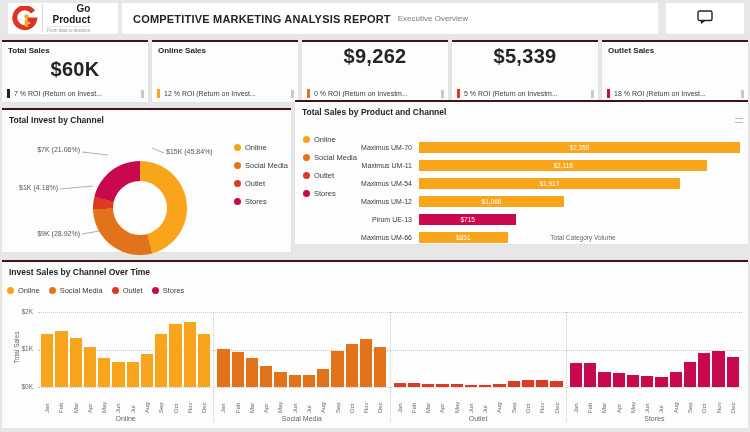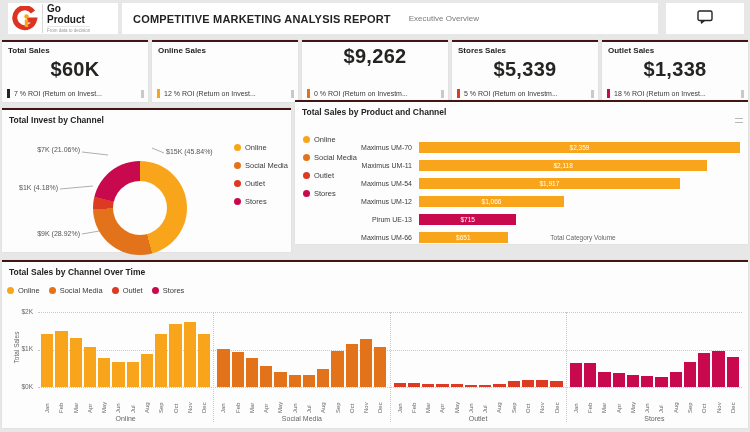--- a/index.html
+++ b/index.html
@@ -8,27 +8,27 @@
     font-family: "Liberation Sans", sans-serif;
     background:#e7e7e7;
     position:relative;
     overflow:hidden;
     color:#252423;
   }
   .panel { background:#fdfdfd; position:absolute; border-top:2px solid #431414; box-shadow:0 0 1px rgba(0,0,0,.12); }
   .ptitle { font-size:8.5px; font-weight:bold; padding:5px 0 0 7px; color:#252423; }
 
   
-  .hpanel { background:#fff; position:absolute; top:3px; height:31px; }
+  .hpanel { background:#fff; position:absolute; top:3px; height:31px;text-align:right; }
   .logo-panel { left:8px; width:110px; display:flex; align-items:center; padding-left:4px; }
   .logo-mark { width:26px; height:26px; position:relative; }
   .logo-text { margin-left:4px; border-left:1px solid #d8d8d8; padding-left:4px; }
   .brand { font-size:10px; font-weight:bold; line-height:1.05; color:#1a1a1a; }
   .tagline { font-size:4.5px; color:#9a9a9a; margin-top:1px; border-top:1px solid #e6e6e6; padding-top:1px; }
-  .title-panel { left:122px; width:536px; display:flex; align-items:center; padding-left:11px;gap:11px; }
+  .title-panel { left:122px; width:536px; display:flex; align-items:center; padding-left:11px; }
   .rpt-title { font-size:11px; font-weight:bold; letter-spacing:.2px; }
   .rpt-sub { font-size:8px; color:#7a7a7a; margin-left:7px; }
   .comment-panel { left:666px; width:78px; display:flex; align-items:center; justify-content:center; }
 
   
   .kpi-row { position:absolute; top:40px; left:2px; right:2px; height:62px; display:flex; gap:4px; }
   .kpi { flex:1; position:relative; background:#fdfdfd; border-top:2px solid #431414; box-shadow:0 0 1px rgba(0,0,0,.12); }
   .kpi-title { font-size:8px; font-weight:bold; padding:4px 0 0 6px; }
   .kpi-value { font-size:20px; font-weight:bold; text-align:center; margin-top:3px; letter-spacing:.3px; }
   .kpi-foot { position:absolute; left:5px; right:4px; bottom:4px; display:flex; align-items:center; }
@@ -133,31 +133,29 @@
     </div>
     <div class="kpi">
       <div class="kpi-value">$9,262</div>
       <div class="kpi-foot">
         <span class="roi-bar" style="background: rgb(226, 115, 27);"></span>
         <span class="roi-text">0 % ROI (Return on Investm...</span>
         <span class="kpi-nub"></span>
       </div>
     </div>
     <div class="kpi">
-      <div class="kpi-title">Stores Sales</div>
       <div class="kpi-value">$5,339</div>
       <div class="kpi-foot">
         <span class="roi-bar" style="background: rgb(220, 58, 34);"></span>
         <span class="roi-text">5 % ROI (Return on Investm...</span>
         <span class="kpi-nub"></span>
       </div>
     </div>
     <div class="kpi">
       <div class="kpi-title">Outlet Sales</div>
-      <div class="kpi-value">$1,338</div>
       <div class="kpi-foot">
         <span class="roi-bar" style="background: rgb(201, 9, 78);"></span>
         <span class="roi-text">18 % ROI (Return on Invest...</span>
         <span class="kpi-nub"></span>
       </div>
     </div>
   </div>
 
 <div class="panel" id="donut-panel">
   <div class="ptitle">Total Invest by Channel</div>
@@ -262,21 +260,21 @@
           <div class="pbar" style="width: 27.5964%; background: rgb(249, 165, 27);">
             <span class="pval">$651</span>
           </div>
         </div>
       </div>
     </div>
   <div id="product-xlabel">Total Category Volume</div>
 </div>
 
 <div class="panel" id="time-panel">
-  <div class="ptitle">Total Sales by Channel Over Time</div>
+  <div class="ptitle">Invest Sales by Channel Over Time</div>
   <div id="time-legend">
       <div class="lg-item">
         <span class="lg-dot" style="background: rgb(249, 165, 27);"></span>
         <span class="lg-label">Online</span>
       </div>
       <div class="lg-item">
         <span class="lg-dot" style="background: rgb(226, 115, 27);"></span>
         <span class="lg-label">Social Media</span>
       </div>
       <div class="lg-item">

